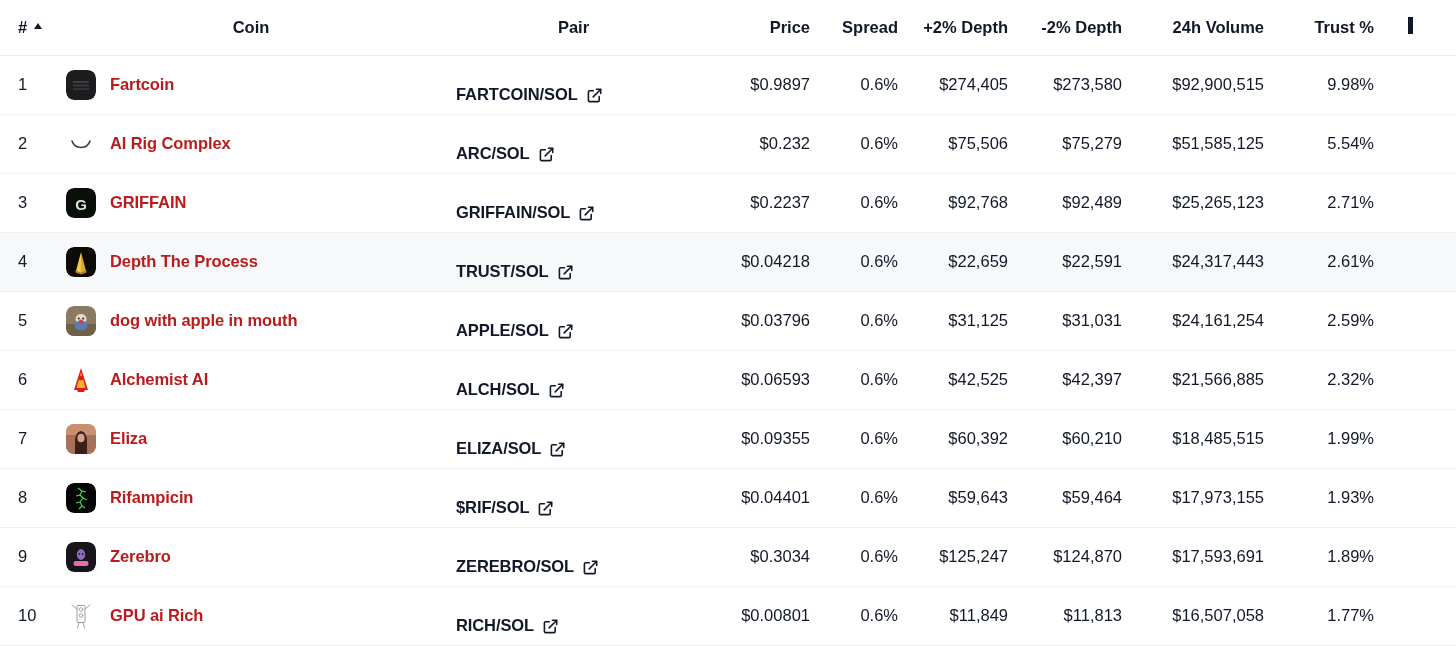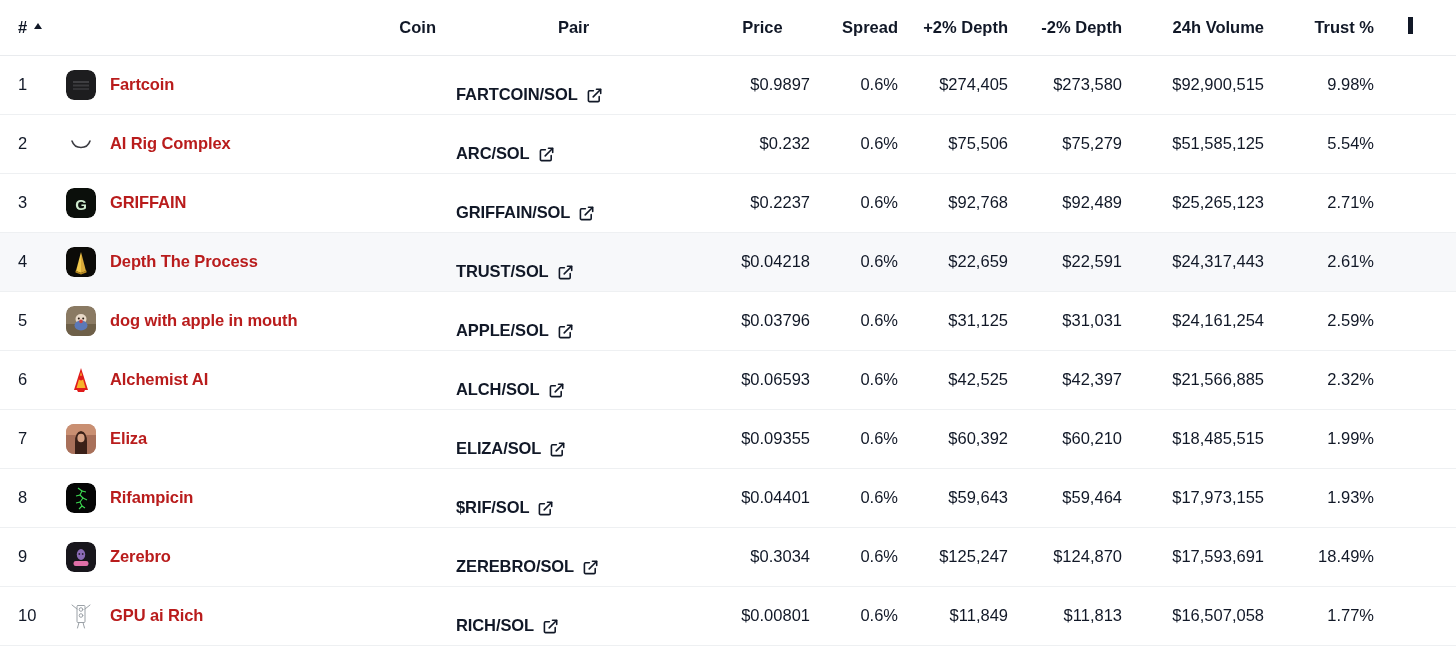--- a/index.html
+++ b/index.html
@@ -26,23 +26,23 @@
     font-size: 16.5px;
     font-weight: 700;
     color: #111827;
     padding: 0 12px;
     border-bottom: 1px solid #e9ebee;
     white-space: nowrap;
     vertical-align: middle;
     background: #ffffff;
   }
   th.c-rank   { width: 48px;  text-align: left; padding-left: 18px; padding-right: 0; }
-  th.c-coin   { width: 400px; text-align: right; padding-left: 18px; }
+  th.c-coin   { width: 400px; text-align: center; padding-left: 18px; }
   th.c-pair   { width: 255px; text-align: center; padding-left: 8px; }
-  th.c-price  { width: 107px; padding-right: 0; }
+  th.c-price  { width: 107px; text-align: right; padding-right: 0; }
   th.c-spread { width: 88px;  text-align: right; padding-right: 0; }
   th.c-dplus  { width: 110px; text-align: right; padding-right: 0; }
   th.c-dminus { width: 114px; text-align: right; padding-right: 0; }
   th.c-vol    { width: 142px; text-align: right; padding-right: 0; }
   th.c-volpct { width: 110px; text-align: right; padding-right: 0; }
   th.c-extra  { width: 96px;  text-align: left;  padding-left: 34px; }
 
   .rank-head { display: inline-flex; align-items: center; gap: 7px; }
   .sort-caret {
     width: 0; height: 0;
@@ -440,21 +440,21 @@
                   <path d="M6.6 9.4 14.4 1.6"></path>
                 </svg>
               </span>
       </span>
     </td>
     <td class="num price">$0.3034</td>
     <td class="num spread">0.6%</td>
     <td class="num dplus">$125,247</td>
     <td class="num dminus">$124,870</td>
     <td class="num vol">$17,593,691</td>
-    <td class="num volpct">18.49%</td>
+    <td class="num volpct">1.89%</td>
     <td class="extra"></td>
         </tr>
         <tr>
     <td class="rank">10</td>
     <td class="coin">
       <span class="coin-cell">
         <span class="coin-icon">
                 <svg viewBox="0 0 30 30">
                   <rect width="30" height="30" rx="8" fill="#ffffff"></rect>
         <g stroke="#9aa0a6" stroke-width="1" fill="none" stroke-linecap="round">

